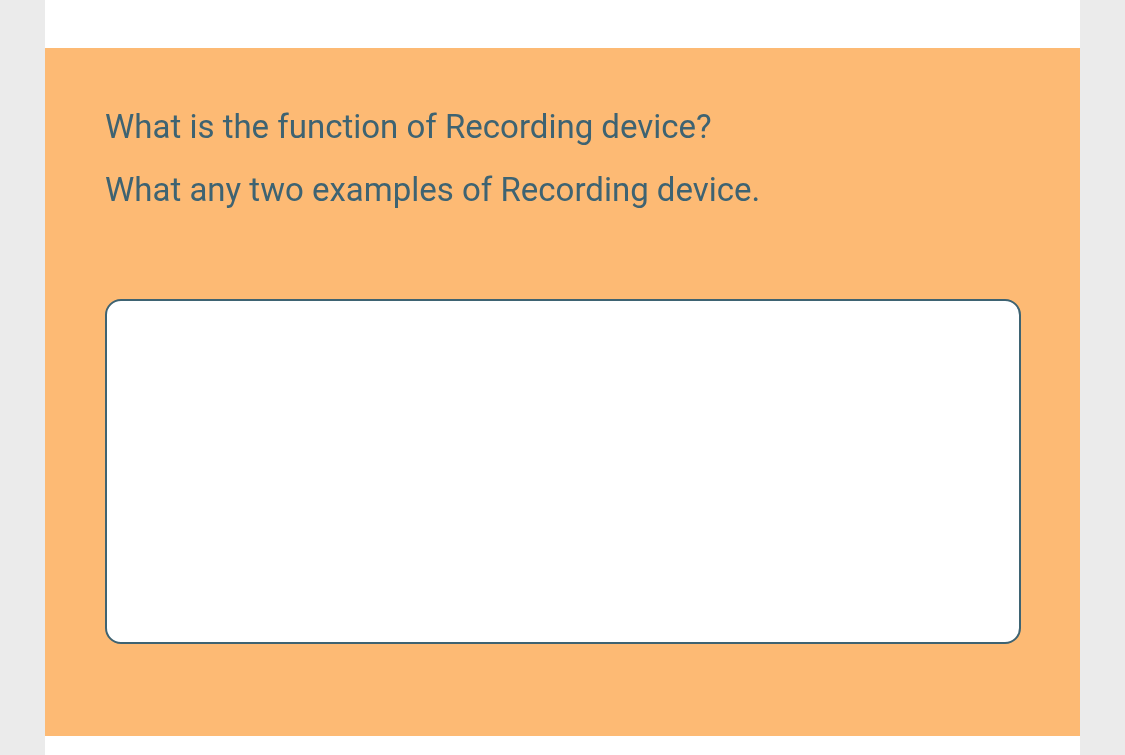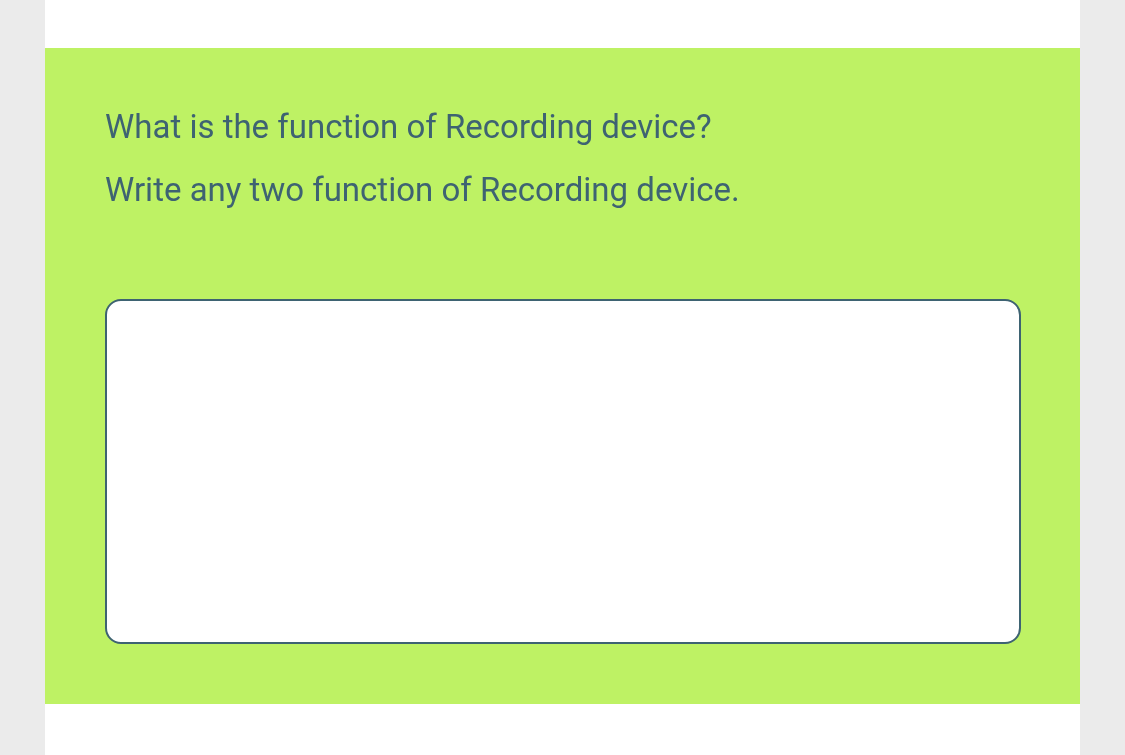--- a/index.html
+++ b/index.html
@@ -22,22 +22,22 @@
       height: 100%;
       position: relative;
     }
     
     .white-top {
       background-color: #ffffff;
       height: 48px;
     }
     
     .question-block {
-      background-color: #bef264;
-      padding: 48px 60px 56px 60px;
+      background-color: #fdba74;
+      padding: 48px 60px 88px 60px;
     }
     
     .question-text {
       color: #3e6372;
       font-size: 33px;
       line-height: 1.9;
       font-weight: 400;
       margin-bottom: 78px;
     }
     
@@ -66,20 +66,20 @@
   </style>
 </head>
 <body>
 
 <div class="page-container">
   <div class="white-top"></div>
 
   <div class="question-block">
     <div class="question-text">
       <span class="line">What is the function of Recording device?</span>
-      <span class="line">Write any two function of Recording device.</span>
+      <span class="line">What any two examples of Recording device.</span>
     </div>
     
     <textarea class="answer-input" placeholder="" style=""></textarea>
   </div>
 
   <div class="white-bottom"></div>
 </div>
 
 </body></html>

